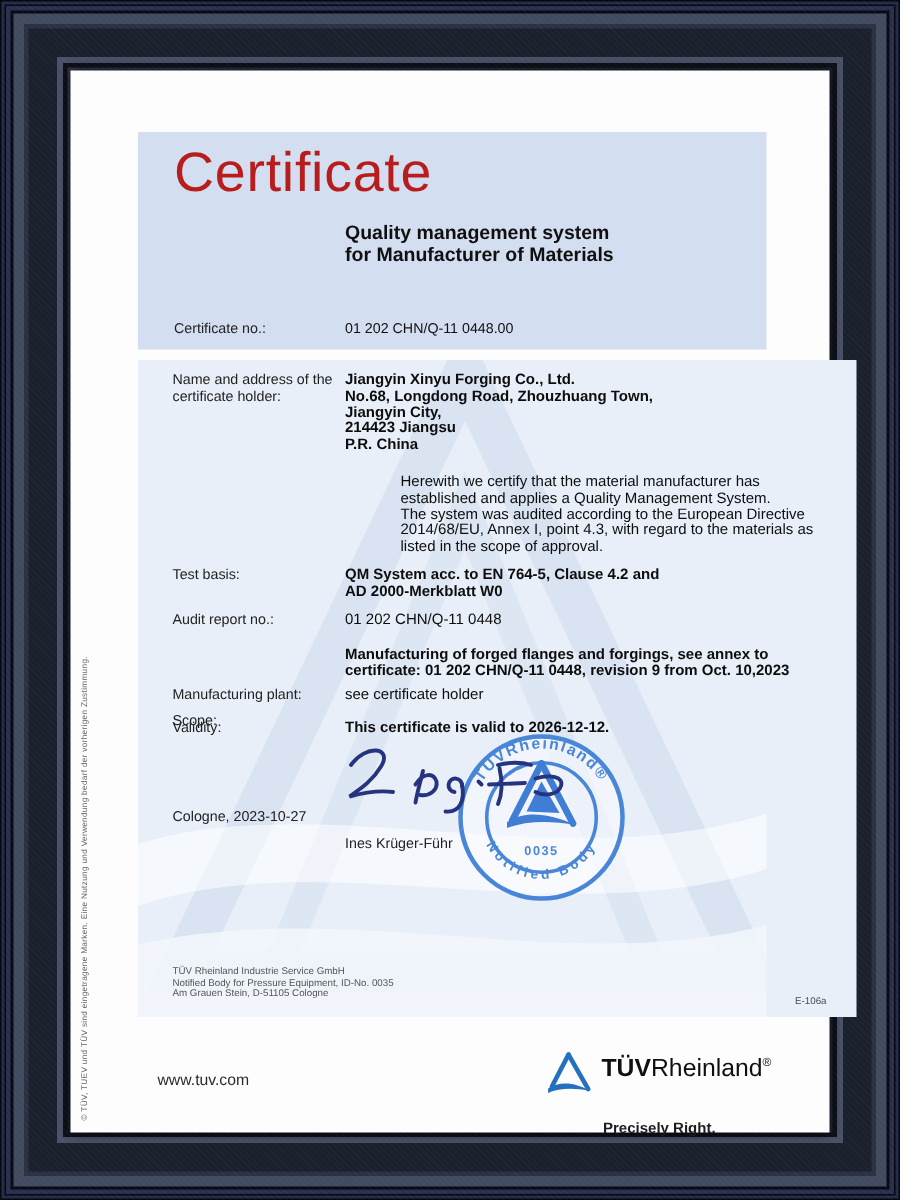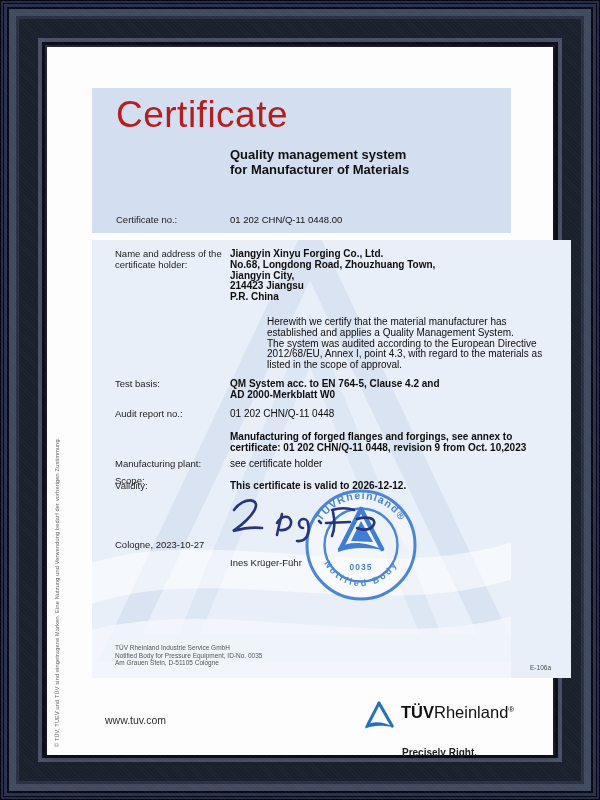--- a/index.html
+++ b/index.html
@@ -113,21 +113,21 @@
       <div>No.68, Longdong Road, Zhouzhuang Town,</div>
       <div>Jiangyin City,</div>
       <div>214423 Jiangsu</div>
       <div>P.R. China</div>
     </div>
 
     <div class="abs val" style="left:138px;top:77px;margin-left:37px;">
       <div>Herewith we certify that the material manufacturer has</div>
       <div>established and applies a Quality Management System.</div>
       <div>The system was audited according to the European Directive</div>
-      <div>2012/68/EU, Annex I, point 4.3, with regard to the materials as</div>
+      <div>2014/68/EU, Annex I, point 4.3, with regard to the materials as</div>
       <div>listed in the scope of approval.</div>
     </div>
 
     <div class="abs lbl" style="left:23px;top:139px;">Test basis:</div>
     <div class="abs val bold" style="left:138px;top:139px;">
       <div>QM System acc. to EN 764-5, Clause 4.2 and</div>
       <div>AD 2000-Merkblatt W0</div>
     </div>
 
     <div class="abs lbl" style="left:23px;top:169px;">Audit report no.:</div>

